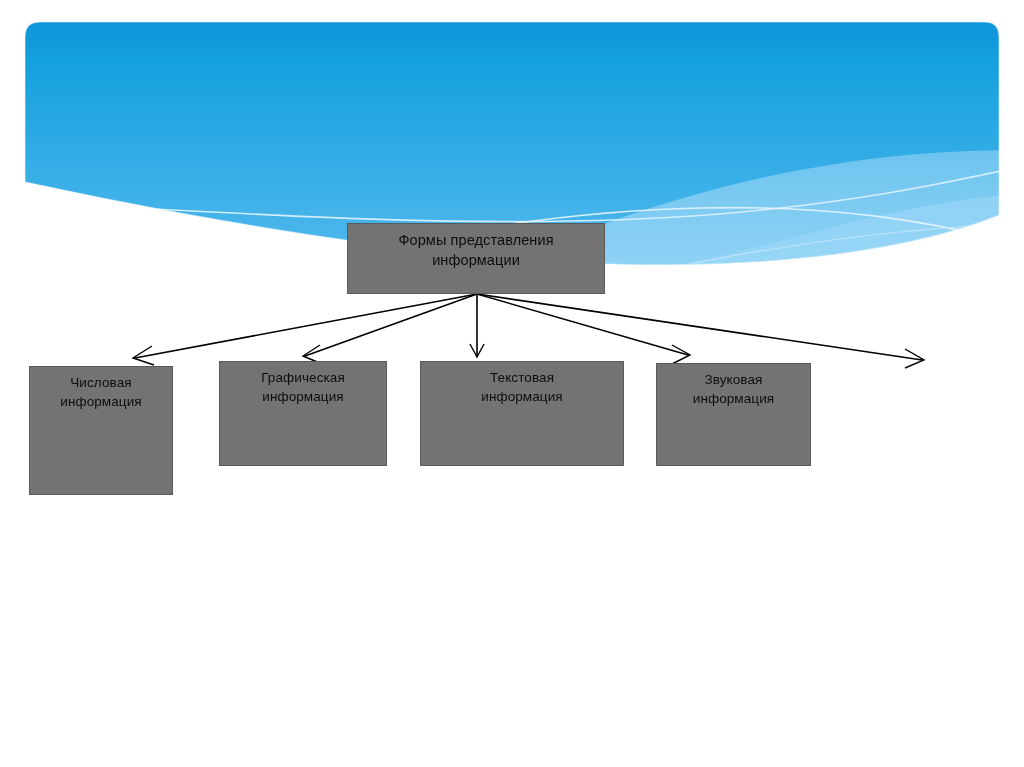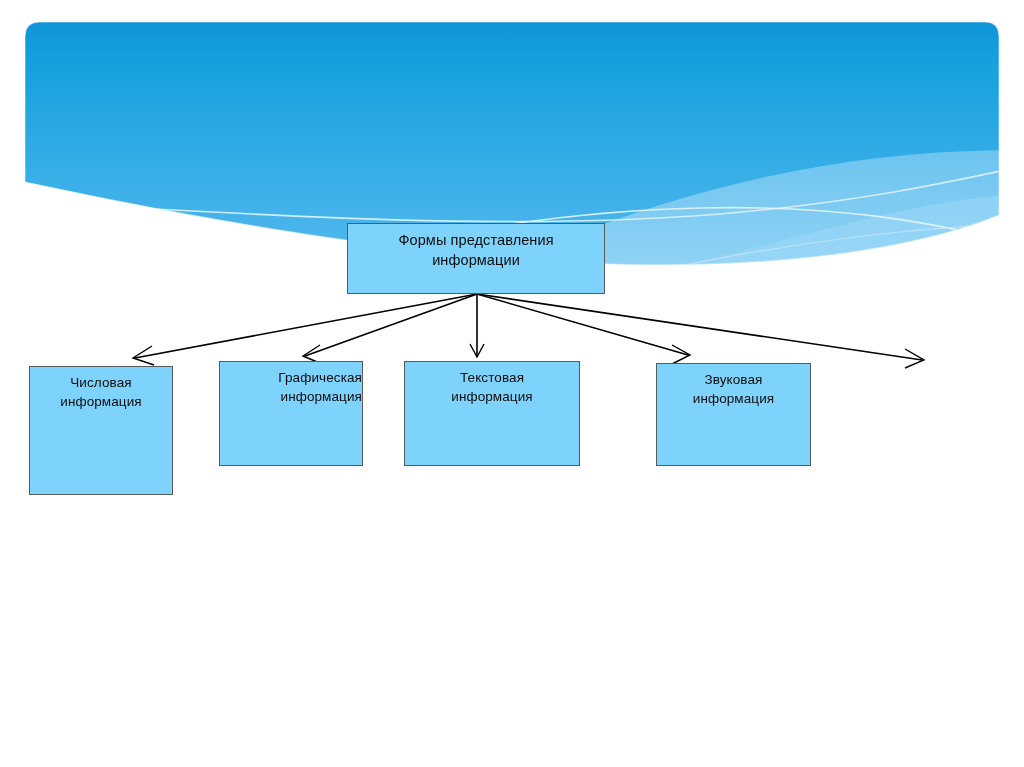--- a/index.html
+++ b/index.html
@@ -36,21 +36,21 @@
     position: absolute;
     left: 0;
     top: 0;
     width: 1024px;
     height: 767px;
     pointer-events: none;
   }
   .node {
     position: absolute;
     box-sizing: border-box;
-    background: #7dd3fc;
+    background: #737373;
     border: 1px solid #5a5a5a;
     display: block;
     text-align: center;
     color: #0d0d0d;
   }
   .node .node-label {
     display: block;
     width: 100%;
     padding-top: 7px;
     line-height: 1.38;
@@ -61,22 +61,22 @@
     left: 347px;
     top: 223px;
     width: 258px;
     height: 71px;
   }
   #node-root .node-label {
     font-size: 14.5px;
     padding-top: 6px;
   }
   #node-numeric   { left: 29px;  top: 366px; width: 144px; height: 129px; }
-  #node-graphic   { left: 219px; top: 361px; width: 144px; height: 105px; text-align: right; }
-  #node-text      { left: 404px; top: 361px; width: 176px; height: 105px; }
+  #node-graphic   { left: 219px; top: 361px; width: 168px; height: 105px; }
+  #node-text      { left: 420px; top: 361px; width: 204px; height: 105px; }
   #node-sound     { left: 656px; top: 363px; width: 155px; height: 103px; }
   #node-video     { left: 808px; top: 367px; width: 187px; height: 97px; }
 
   #node-numeric .node-label,
   #node-graphic .node-label,
   #node-text .node-label,
   #node-sound .node-label,
   #node-video .node-label {
     font-size: 13.5px;
   }

